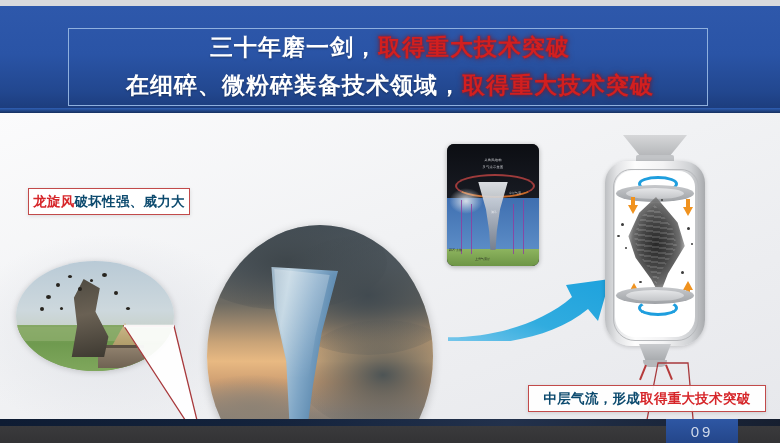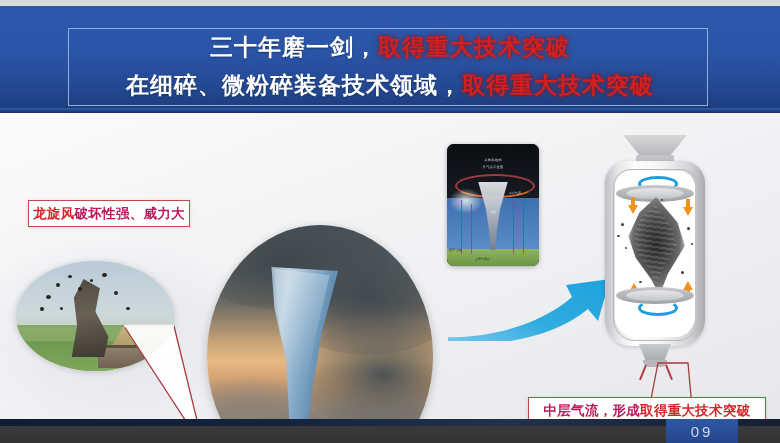--- a/index.html
+++ b/index.html
@@ -168,26 +168,26 @@
     background:linear-gradient(180deg,#c9cbce,#a5a8ab);
     clip-path:polygon(0% 0%,100% 0%,78% 100%,22% 100%);}
   .m-base-cap{position:absolute;left:48px;top:225px;width:24px;height:7px;border-radius:0 0 6px 6px;background:#b5b7ba;}
   .m-leg{position:absolute;width:1.5px;background:#b53a3a;transform-origin:top center;}
 
   
   .callout{
     position:absolute;background:rgba(255,255,255,.94);
     border:1.4px solid #c24a4a;box-shadow:0 1px 4px rgba(0,0,0,.12);
     display:flex;align-items:center;justify-content:center;white-space:nowrap;
-    font-weight:bold;font-size:13.5px;letter-spacing:.3px;margin-top:12px;
+    font-weight:bold;font-size:13.5px;letter-spacing:.3px;
   }
   .callout-left{left:28px;top:188px;width:160px;height:25px;}
   .callout-right{left:528px;top:385px;width:236px;height:25px;}
   .c-red{color:#d6262a;}
-  .c-black{color:#be185d;}
+  .c-black{color:#0c4a6e;}
   .pointer{position:absolute;pointer-events:none;}
 
   
   .pagenum{
     position:absolute;left:666px;top:419px;width:72px;height:24px;
     background:linear-gradient(180deg,#2e57a4,#24468a);
     color:#cfd9ea;font-size:15px;letter-spacing:3px;
     display:flex;align-items:center;justify-content:center;
   }
 </style>

